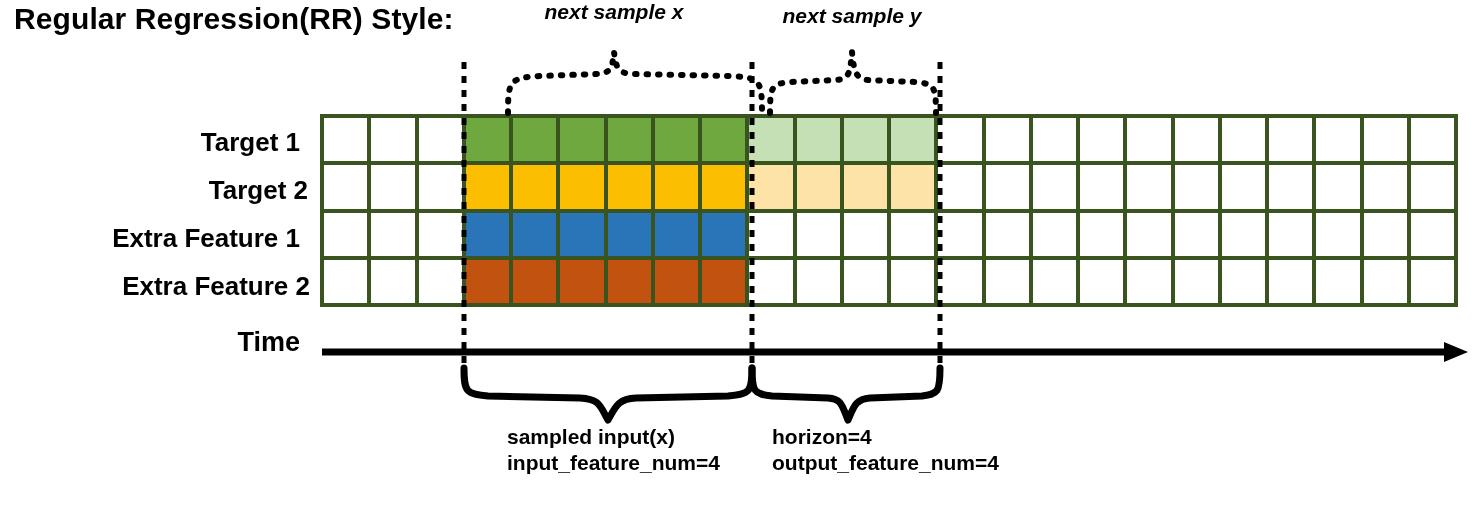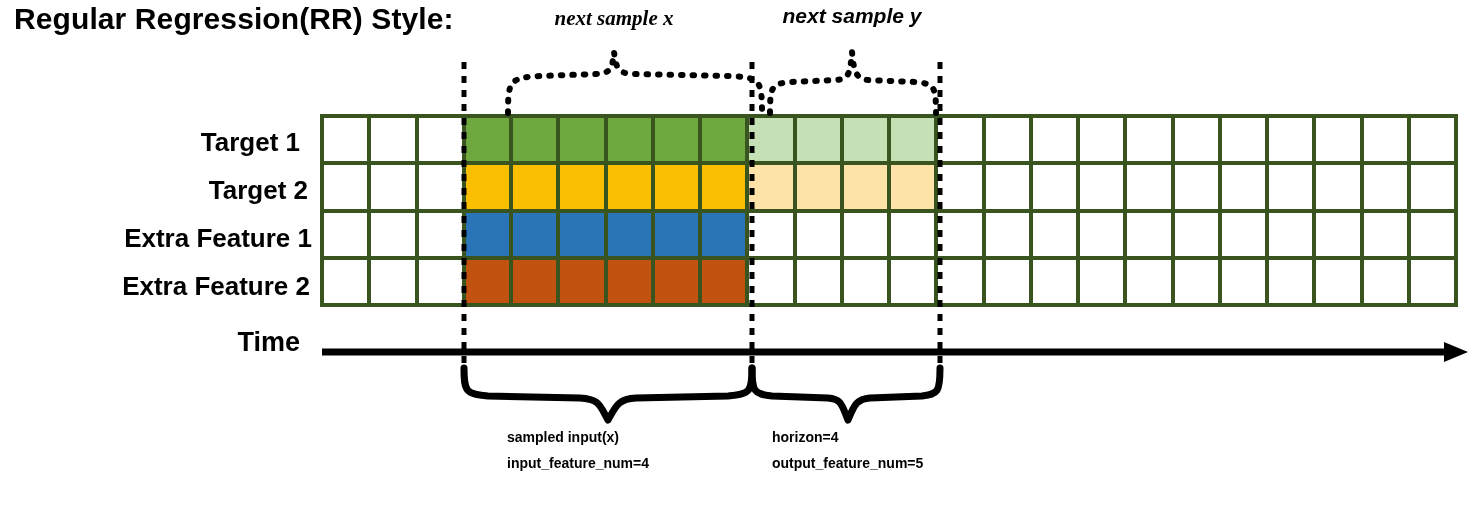--- a/index.html
+++ b/index.html
@@ -44,32 +44,32 @@
   .svg-layer{left:0;top:0;width:1476px;height:516px;pointer-events:none;}
 
   
   .top-caption{
     font-size:21px;font-style:italic;font-weight:600;
     white-space:nowrap;text-align:center;
   }
 
   
   .bot-caption{
-    font-size:14px;font-weight:600;line-height:26px;white-space:nowrap;
+    font-size:21px;font-weight:600;line-height:26px;white-space:nowrap;
   }
   .bot-caption div{white-space:nowrap;}
 </style>
 </head>
 <body>
 
 <div class="abs" id="page-title">Regular Regression(RR) Style:</div>
 
 <div class="abs row-label" style="left:0px;top:118px;text-align:right;">Target 1</div>
 <div class="abs row-label" style="left:8px;top:166px;">Target 2</div>
-<div class="abs row-label" style="left:0px;top:214px;margin-left:12px;">Extra Feature 1</div>
+<div class="abs row-label" style="left:0px;top:214px;">Extra Feature 1</div>
 <div class="abs row-label" style="left:10px;top:262px;">Extra Feature 2</div>
 
 <div class="abs" id="grid">
     <div class="grid-row">
       <div class="cell" style="background: rgb(255, 255, 255);"></div>
       <div class="cell" style="background: rgb(255, 255, 255);"></div>
       <div class="cell" style="background: rgb(255, 255, 255);"></div>
       <div class="cell" style="background: rgb(111, 168, 63);"></div>
       <div class="cell" style="background: rgb(111, 168, 63);"></div>
       <div class="cell" style="background: rgb(111, 168, 63);"></div>
@@ -210,23 +210,23 @@
 
   <path d="M 752,368
            C 752,392 754,394 772,396
            L 828,398
            C 842,399 842,406 848,420
            C 854,406 856,399 870,398
            L 922,396
            C 938,394 940,392 940,368" fill="none" stroke="#000" stroke-width="7" stroke-linecap="round" stroke-linejoin="round"></path>
 </svg>
 
-<div class="abs top-caption" style="left:494px;top:6px;width:240px;font-family:Liberation Serif, serif;">next sample x</div>
+<div class="abs top-caption" style="left:494px;top:0;width:240px;">next sample x</div>
 <div class="abs top-caption" style="left:742px;top:4px;width:220px;">next sample y</div>
 
 <div class="abs bot-caption" style="left:507px;top:424px;">
   <div>sampled input(x)</div>
   <div>input_feature_num=4</div>
 </div>
 <div class="abs bot-caption" style="left:772px;top:424px;">
   <div>horizon=4</div>
-  <div>output_feature_num=5</div>
+  <div>output_feature_num=4</div>
 </div>
 
 </body></html>

